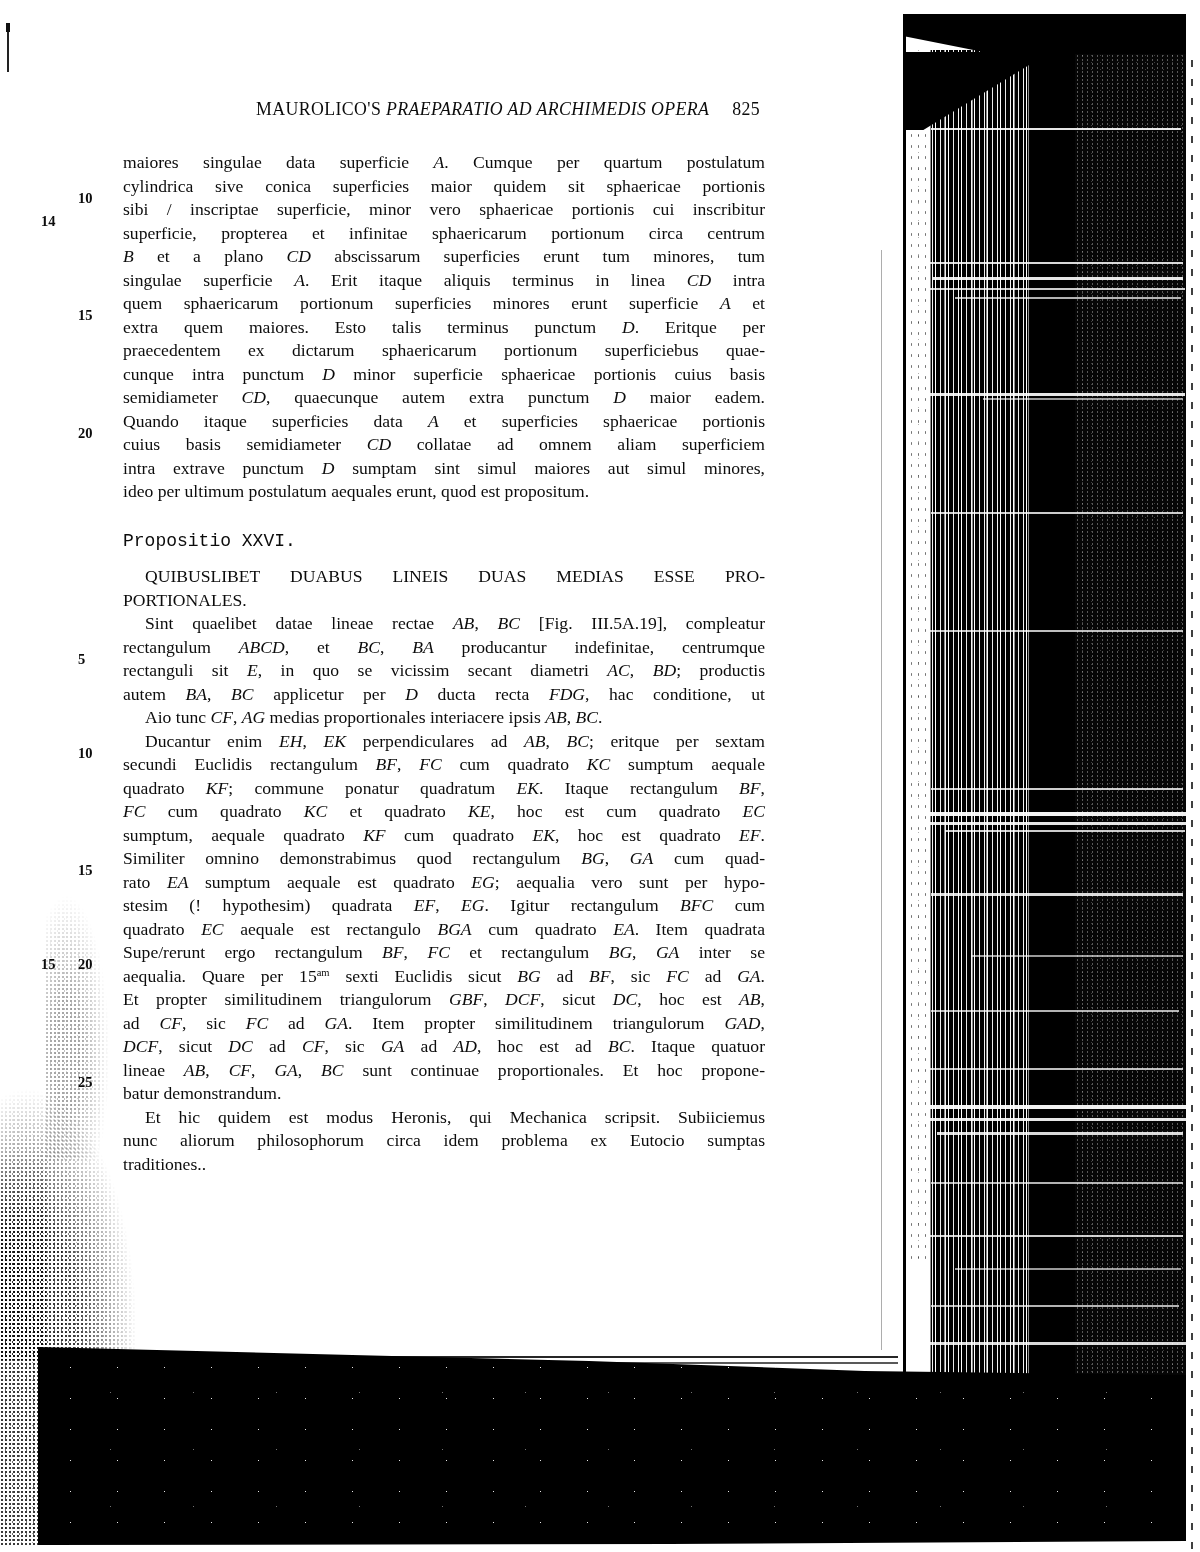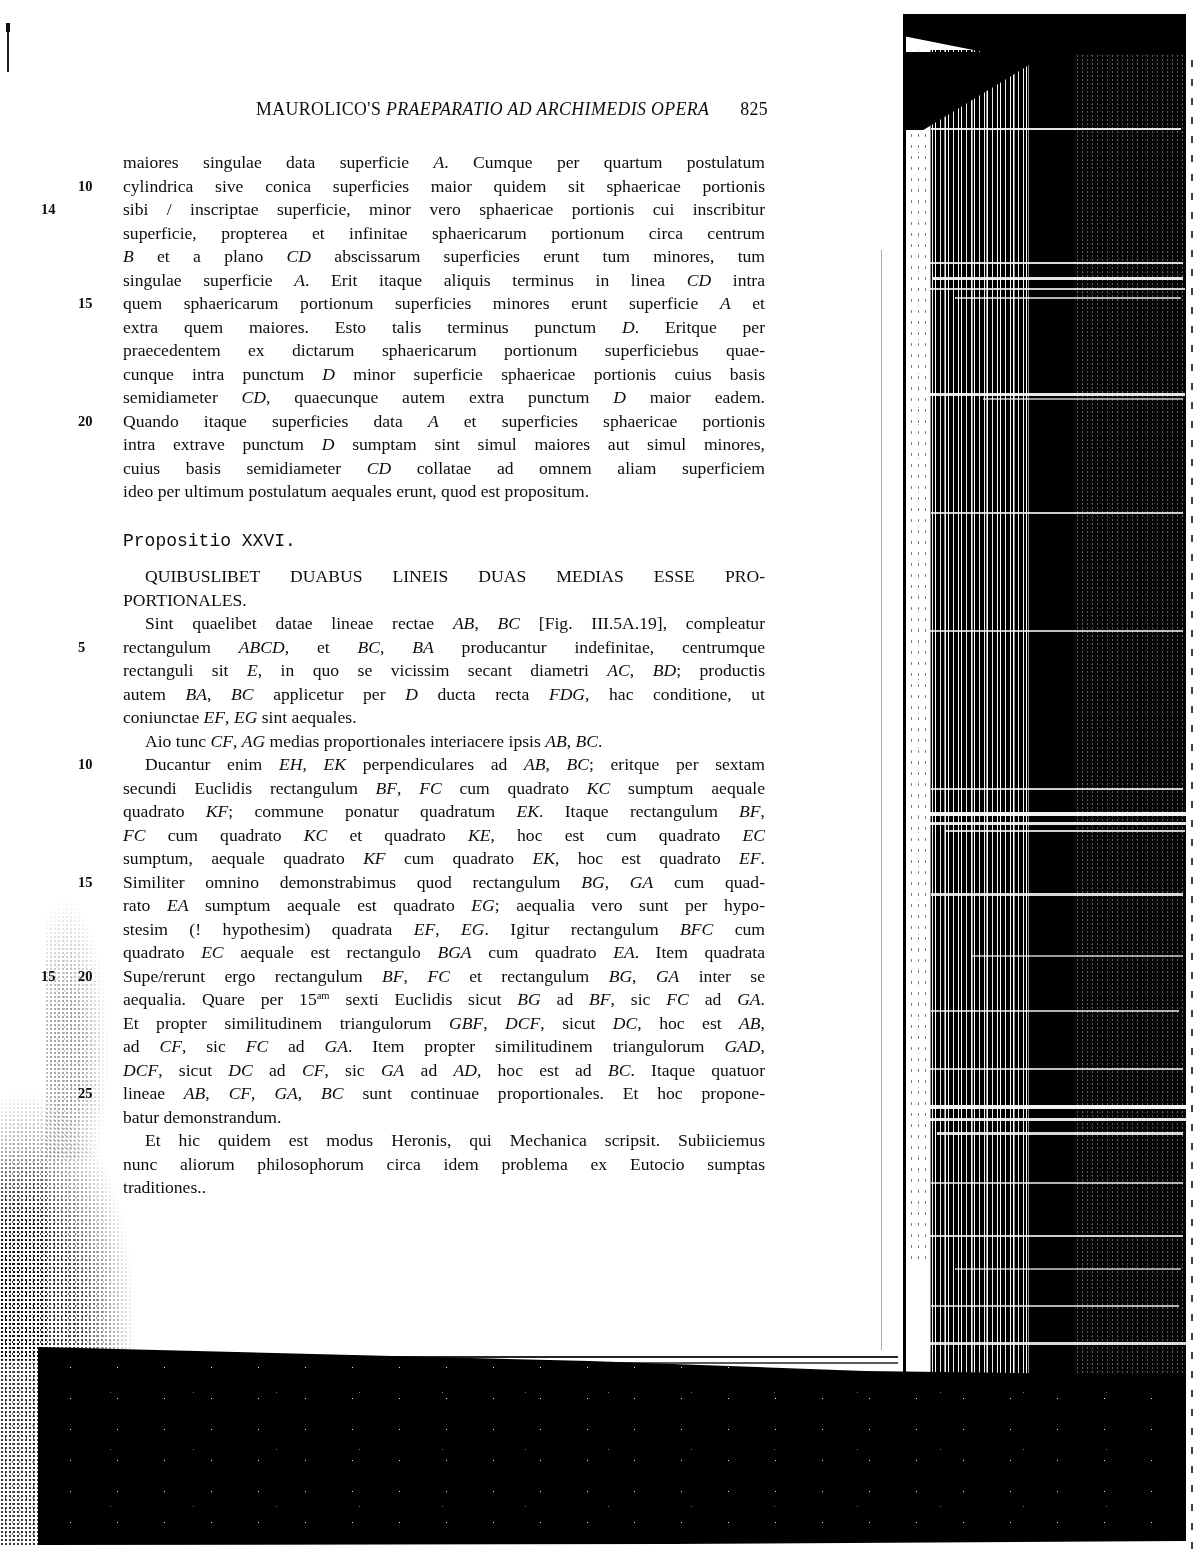--- a/index.html
+++ b/index.html
@@ -7,37 +7,37 @@
     width:1200px;height:1552px;position:relative;overflow:hidden;
     background:#ffffff;color:#0c0c0c;
     font-family:"Liberation Serif","DejaVu Serif",serif;
   }
   
   #running-header{
     position:absolute;left:256px;top:99px;font-size:17.8px;letter-spacing:.4px;
     white-space:nowrap;
   }
   #running-header .it{font-style:italic;}
-  #running-header .hd-num{margin-left:26px;text-align:center;}
+  #running-header .hd-num{margin-left:18px;text-align:center;}
   
   #text-block{position:absolute;left:123px;top:151px;width:642px;}
   .line{
     position:relative;height:23.5px;line-height:23.5px;font-size:17.6px;
     text-align:justify;text-align-last:justify;
   }
   .line.al{text-align:center;text-align-last:left;}
   .line.ind{padding-left:22px;}
   .line .it{font-style:italic;}
   .line sup{font-size:.6em;vertical-align:.55em;line-height:0;}
   .heading{
     text-align:center;text-align-last:center;margin-top:26px;margin-bottom:12px;
     font-size:18px;
     font-family:Liberation Mono, monospace;
   }
-  .mn{position:absolute;top:0;font-weight:bold;font-size:14.5px;
+  .mn{position:absolute;top:12px;font-weight:bold;font-size:14.5px;
       line-height:23.5px;}
   .mn.inner{left:-45px;width:34px;}
   .mn.outer{left:-82px;width:30px;}
   
   .artifact{position:absolute;}
   #mark-top-left{left:7px;top:26px;width:2px;height:46px;background:#222;}
   #mark-top-left:before{content:"";position:absolute;left:-1px;top:-3px;width:4px;height:9px;background:#111;}
   
   #edge-band{left:880px;top:0;width:320px;height:1552px;}
   #eb-line-far{position:absolute;left:1px;top:250px;width:1px;height:1100px;background:#000;opacity:.32;}
@@ -104,31 +104,30 @@
     <div class="line aj"><span class="mn outer">14</span><span><span>sibi / inscriptae superficie, minor vero sphaericae portionis cui inscribitur</span></span></div>
     <div class="line aj"><span><span>superficie, propterea et infinitae sphaericarum portionum circa centrum</span></span></div>
     <div class="line aj"><span><span class="it">B</span><span> et a plano </span><span class="it">CD</span><span> abscissarum superficies erunt tum minores, tum</span></span></div>
     <div class="line aj"><span><span>singulae superficie </span><span class="it">A</span><span>. Erit itaque aliquis terminus in linea </span><span class="it">CD</span><span> intra</span></span></div>
     <div class="line aj"><span class="mn inner">15</span><span><span>quem sphaericarum portionum superficies minores erunt superficie </span><span class="it">A</span><span> et</span></span></div>
     <div class="line aj"><span><span>extra quem maiores. Esto talis terminus punctum </span><span class="it">D</span><span>. Eritque per</span></span></div>
     <div class="line aj"><span><span>praecedentem ex dictarum sphaericarum portionum superficiebus quae-</span></span></div>
     <div class="line aj"><span><span>cunque intra punctum </span><span class="it">D</span><span> minor superficie sphaericae portionis cuius basis</span></span></div>
     <div class="line aj"><span><span>semidiameter </span><span class="it">CD</span><span>, quaecunque autem extra punctum </span><span class="it">D</span><span> maior eadem.</span></span></div>
     <div class="line aj"><span class="mn inner">20</span><span><span>Quando itaque superficies data </span><span class="it">A</span><span> et superficies sphaericae portionis</span></span></div>
+    <div class="line aj"><span><span>cuius basis semidiameter </span><span class="it">CD</span><span> collatae ad omnem aliam superficiem</span></span></div>
     <div class="line aj"><span><span>intra extrave punctum </span><span class="it">D</span><span> sumptam sint simul maiores aut simul minores,</span></span></div>
-    <div class="line aj"><span><span>cuius basis semidiameter </span><span class="it">CD</span><span> collatae ad omnem aliam superficiem</span></span></div>
     <div class="line al"><span><span>ideo per ultimum postulatum aequales erunt, quod est propositum.</span></span></div>
     <div class="line heading al"><span><span>Propositio XXVI.</span></span></div>
     <div class="line aj ind"><span><span>QUIBUSLIBET DUABUS LINEIS DUAS MEDIAS ESSE PRO-</span></span></div>
     <div class="line al"><span><span>PORTIONALES.</span></span></div>
     <div class="line aj ind"><span><span>Sint quaelibet datae lineae rectae </span><span class="it">AB</span><span>, </span><span class="it">BC</span><span> [Fig. III.5A.19], compleatur</span></span></div>
     <div class="line aj"><span class="mn inner">5</span><span><span>rectangulum </span><span class="it">ABCD</span><span>, et </span><span class="it">BC</span><span>, </span><span class="it">BA</span><span> producantur indefinitae, centrumque</span></span></div>
     <div class="line aj"><span><span>rectanguli sit </span><span class="it">E</span><span>, in quo se vicissim secant diametri </span><span class="it">AC</span><span>, </span><span class="it">BD</span><span>; productis</span></span></div>
     <div class="line aj"><span><span>autem </span><span class="it">BA</span><span>, </span><span class="it">BC</span><span> applicetur per </span><span class="it">D</span><span> ducta recta </span><span class="it">FDG</span><span>, hac conditione, ut</span></span></div>
-    <div class="line al"><span><span>coniunctae </span><span class="it">EF</span><span>, </span><span class="it">EG</span><span> sint aequales.</span></span></div>
     <div class="line al ind"><span><span>Aio tunc </span><span class="it">CF</span><span>, </span><span class="it">AG</span><span> medias proportionales interiacere ipsis </span><span class="it">AB</span><span>, </span><span class="it">BC</span><span>.</span></span></div>
     <div class="line aj ind"><span class="mn inner">10</span><span><span>Ducantur enim </span><span class="it">EH</span><span>, </span><span class="it">EK</span><span> perpendiculares ad </span><span class="it">AB</span><span>, </span><span class="it">BC</span><span>; eritque per sextam</span></span></div>
     <div class="line aj"><span><span>secundi Euclidis rectangulum </span><span class="it">BF</span><span>, </span><span class="it">FC</span><span> cum quadrato </span><span class="it">KC</span><span> sumptum aequale</span></span></div>
     <div class="line aj"><span><span>quadrato </span><span class="it">KF</span><span>; commune ponatur quadratum </span><span class="it">EK</span><span>. Itaque rectangulum </span><span class="it">BF</span><span>,</span></span></div>
     <div class="line aj"><span><span class="it">FC</span><span> cum quadrato </span><span class="it">KC</span><span> et quadrato </span><span class="it">KE</span><span>, hoc est cum quadrato </span><span class="it">EC</span></span></div>
     <div class="line aj"><span><span>sumptum, aequale quadrato </span><span class="it">KF</span><span> cum quadrato </span><span class="it">EK</span><span>, hoc est quadrato </span><span class="it">EF</span><span>.</span></span></div>
     <div class="line aj"><span class="mn inner">15</span><span><span>Similiter omnino demonstrabimus quod rectangulum </span><span class="it">BG</span><span>, </span><span class="it">GA</span><span> cum quad-</span></span></div>
     <div class="line aj"><span><span>rato </span><span class="it">EA</span><span> sumptum aequale est quadrato </span><span class="it">EG</span><span>; aequalia vero sunt per hypo-</span></span></div>
     <div class="line aj"><span><span>stesim (! hypothesim) quadrata </span><span class="it">EF</span><span>, </span><span class="it">EG</span><span>. Igitur rectangulum </span><span class="it">BFC</span><span> cum</span></span></div>
     <div class="line aj"><span><span>quadrato </span><span class="it">EC</span><span> aequale est rectangulo </span><span class="it">BGA</span><span> cum quadrato </span><span class="it">EA</span><span>. Item quadrata</span></span></div>

